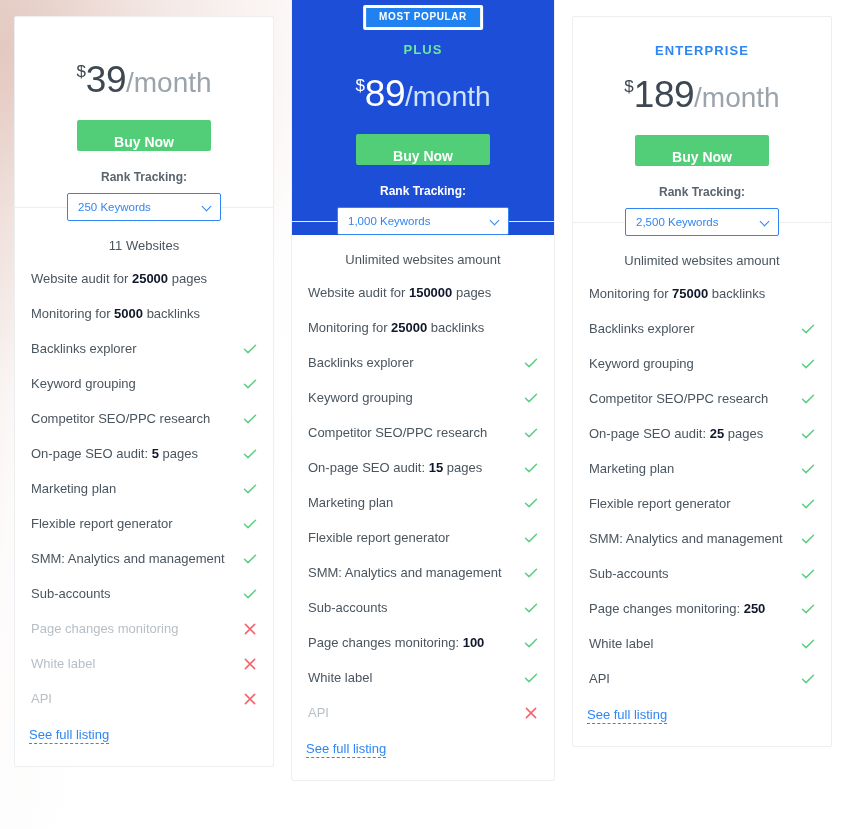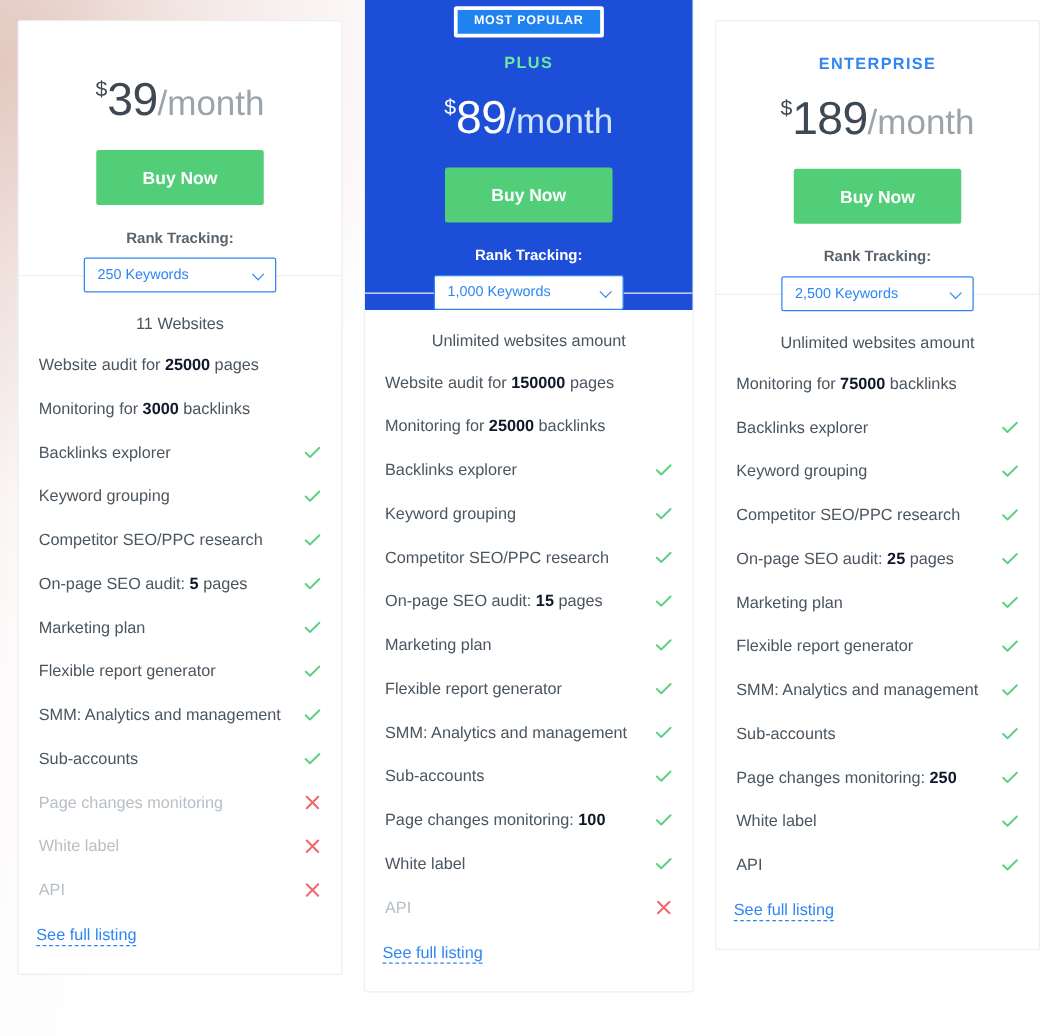--- a/index.html
+++ b/index.html
@@ -116,21 +116,21 @@
     font-weight: 300;
     color: #9ba3ab;
   }
   .card--plus .price { color: #ffffff; }
   .card--plus .price .per { color: #cfe3fb; }
 
   .buy-btn {
     display: block;
     margin: 22px auto 0 auto;
     width: 134px;
-    height: 44px;
+    height: 31px;
     line-height: 44px;
     background: #52ce79;
     color: #ffffff;
     font-size: 14px;
     font-weight: bold;
     text-align: center;
     border: none;
     border-radius: 2px;
     cursor: pointer;
     font-family: "Liberation Sans", sans-serif;
@@ -146,21 +146,21 @@
   .card--plus .rank-label { color: #ffffff; }
 
   
   .select-wrap {
     position: relative;
     margin: 9px auto 0 auto;
     width: 154px;
     height: 28px;
     z-index: 3;
   }
-  .card--plus .select-wrap { width: 152px; }
+  .card--plus .select-wrap { width: 172px; }
 
   .select-box {
     box-sizing: border-box;
     width: 100%;
     height: 28px;
     background: #ffffff;
     border: 1px solid #2f86f2;
     border-radius: 2px;
     color: #2f86f2;
     font-size: 11.5px;
@@ -260,21 +260,21 @@
       </div>
     </div>
     <div class="card-body">
       <div class="websites">11 Websites</div>
       <div class="feature-list">
           <div class="feat">
             <span class="feat-text">Website audit for <b>25000</b> pages</span>
             <span class="feat-mark"></span>
           </div>
           <div class="feat">
-            <span class="feat-text">Monitoring for <b>3000</b> backlinks</span>
+            <span class="feat-text">Monitoring for <b>5000</b> backlinks</span>
             <span class="feat-mark"></span>
           </div>
           <div class="feat">
             <span class="feat-text">Backlinks explorer</span>
             <span class="feat-mark"><svg width="14" height="14" viewBox="0 0 14 14">
                 <path d="M1.5 7.2 L5 10.6 L12.5 3.2" fill="none" stroke="#5ccf84" stroke-width="1.5" stroke-linecap="round" stroke-linejoin="round"></path>
               </svg></span>
           </div>
           <div class="feat">
             <span class="feat-text">Keyword grouping</span>

